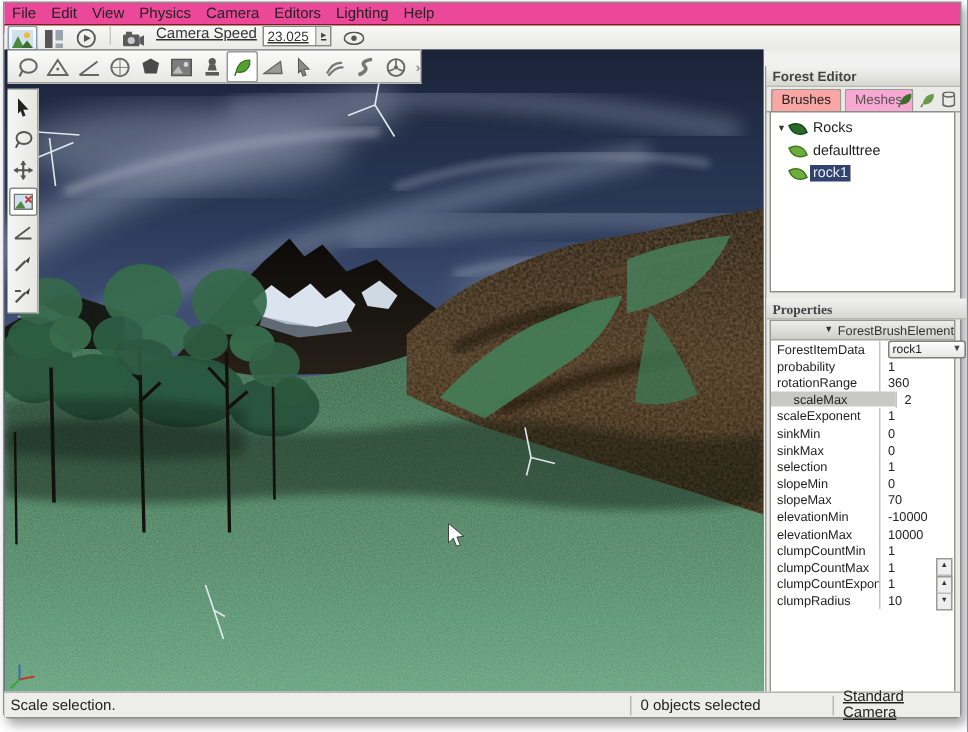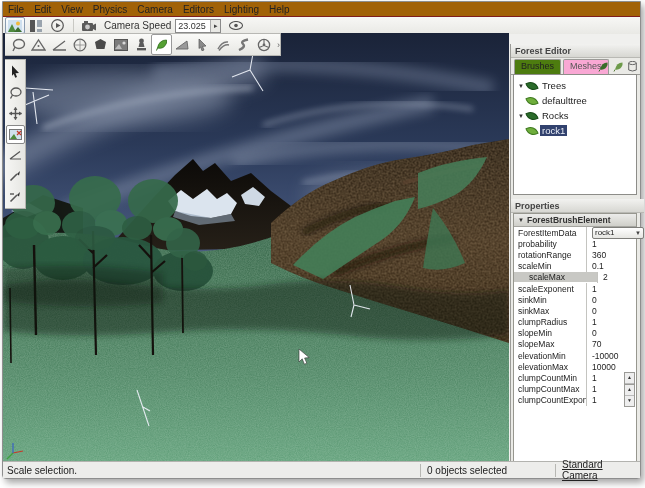--- a/index.html
+++ b/index.html
@@ -1,22 +1,22 @@
 <!DOCTYPE html>
 <html><head>
 <meta charset="utf-8">
 <style>
   html,body{margin:0;padding:0;}
   body{width:645px;height:488px;background:#fff;font-family:"Liberation Sans",sans-serif;position:relative;overflow:hidden;}
   .window{position:absolute;left:2px;top:1px;width:637px;height:476px;background:#f0f0ee;border:1px solid #8e8e8e;border-radius:0 0 4px 4px;box-shadow:3px 4px 7px rgba(0,0,0,.35);}
   
-  .menubar{position:absolute;left:0;top:0;width:100%;height:14px;background:#a16207;border-bottom:6px solid #7f1d1d;display:flex;align-items:center;font-size:10px;color:#222;text-align:right;}
+  .menubar{position:absolute;left:0;top:0;width:100%;height:14px;background:#ec4899;border-bottom:6px solid #7f1d1d;display:flex;align-items:center;font-size:10px;color:#222;text-align:right;}
   .menubar span{padding:0 5px;cursor:default;}
   
-  .toolbar1{position:absolute;left:0;top:15px;width:100%;height:17px;background:linear-gradient(#f7f7f5,#e9e9e5);display:flex;align-items:center;padding-left:2px;box-sizing:border-box;font-size:10px;color:#333;}
+  .toolbar1{position:absolute;left:0;top:15px;width:100%;height:17px;background:linear-gradient(#f7f7f5,#e9e9e5);display:flex;padding-left:2px;box-sizing:border-box;font-size:10px;color:#333;text-decoration:underline;}
   .tbtn{width:18px;height:15px;display:flex;align-items:center;justify-content:center;border:1px solid transparent;border-radius:2px;margin-right:1px;}
   .tbtn.sel{background:linear-gradient(#fdfdfd,#e4ecf4);border-color:#8a9bb0;}
   .vsep{width:1px;height:13px;background:#c9c9c4;margin:0 5px;}
   .speedbox{display:flex;align-items:center;border:1px solid #8a8a8a;background:#fff;height:12px;margin-left:4px;}
   .speedbox .val{font-size:9px;padding:0 2px;min-width:30px;}
   .speedbox .arr{width:9px;height:12px;background:#e8e8e4;border-left:1px solid #aaa;font-size:7px;line-height:12px;text-align:center;color:#444;}
   
   .toolbar2{position:absolute;left:2px;top:31px;width:276px;height:23px;background:linear-gradient(#fafaf8,#e7e7e3);border:1px solid #b8b8b4;border-left:none;display:flex;align-items:center;padding-left:3px;box-sizing:border-box;z-index:5;}
   .tool{width:19px;height:19px;display:flex;align-items:center;justify-content:center;border:1px solid transparent;border-radius:2px;}
   .tool.sel{background:#fff;border-color:#999;}
@@ -25,34 +25,34 @@
   .lefttools{position:absolute;left:2px;top:57px;width:21px;height:150px;background:linear-gradient(90deg,#f6f6f4,#e6e6e2);border:1px solid #b5b5b0;border-left:none;display:flex;flex-direction:column;align-items:center;padding-top:2px;box-sizing:border-box;z-index:5;}
   .ltool{width:17px;height:19px;display:flex;align-items:center;justify-content:center;border:1px solid transparent;border-radius:2px;margin-bottom:1px;}
   .ltool.sel{background:#fff;border-color:#888;}
   
   .viewport{position:absolute;left:0;top:31px;width:506px;height:428px;background:#1c2740;}
   
   .rpanel{position:absolute;left:507px;top:42px;width:130px;height:428px;background:#eaeae6;border-left:1px solid #9b9b97;box-sizing:border-box;font-size:9.5px;color:#333;}
   .phead{height:13px;background:linear-gradient(#f2f2f0,#d7d7d2);border-bottom:1px solid #b9b9b4;display:flex;align-items:center;padding-left:4px;font-weight:bold;color:#444;font-size:9px;}
   .tabrow{height:16px;display:flex;align-items:flex-end;padding-left:3px;position:relative;border-bottom:1px solid #9a9a96;}
   .tab{font-size:9px;padding:1px 6px 1px 6px;border:1px solid #9a9a96;border-bottom:none;border-radius:2px 2px 0 0;background:#f9a8d4;color:#555;margin-right:2px;height:12px;}
-  .tab.active{background:#4d7c0f;color:#222;position:relative;top:1px;height:13px;}
+  .tab.active{background:#fca5a5;color:#222;position:relative;top:1px;height:13px;}
   .tabicons{position:absolute;right:3px;top:3px;display:flex;gap:4px;}
   .listbox{position:absolute;left:2px;top:30px;width:124px;height:121px;background:#fff;border:1px solid #8d8d89;box-sizing:border-box;padding-top:3px;}
   .trow{height:15px;display:flex;align-items:center;font-size:9.5px;color:#222;}
   .trow .exp{width:10px;text-align:center;font-size:6px;color:#333;margin-left:2px;}
   .leaf{width:8px;height:8px;border-radius:0 80% 0 80%;transform:rotate(-25deg);margin:0 3px 0 1px;flex:none;}
   .leaf.dark{background:#2a6b2a;border:1px solid #174a17;}
   .leaf.lite{background:#6fae3c;border:1px solid #3f7a20;}
   .trow.child{padding-left:12px;}
   .trow .lbl{padding:0 2px;}
   .trow.selected .lbl{background:#32426e;color:#e9edf6;}
-  .propshead{position:absolute;left:0;top:155px;width:100%;}
+  .propshead{position:absolute;left:0;top:155px;width:100%;font-family:Liberation Serif, serif;}
   .groupbox{position:absolute;left:2px;top:169px;width:124px;height:255px;background:#fff;border:1px solid #97978f;box-sizing:border-box;}
-  .grouphdr{height:12px;background:linear-gradient(#ececea,#cfcfc9);border-bottom:1px solid #a5a5a0;display:flex;align-items:center;font-size:8.5px;color:#333;font-weight:bold;}
+  .grouphdr{height:12px;background:linear-gradient(#ececea,#cfcfc9);border-bottom:1px solid #a5a5a0;display:flex;align-items:center;font-size:8.5px;color:#333;font-weight:normal;justify-content:flex-end;}
   .grouphdr .exp{font-size:6px;margin:0 3px 0 4px;}
   .prow{height:11.2px;display:flex;align-items:center;font-size:8.5px;color:#222;}
   .prow .pl{width:68px;padding-left:4px;flex:none;white-space:nowrap;overflow:hidden;}
   .prow .pv{flex:1;border-left:1px solid #c4c4c0;padding-left:5px;height:100%;display:flex;align-items:center;}
   .prow.hl .pl{background:#c8c8c4;padding-left:15px;}
   .ddown{display:flex;align-items:center;justify-content:space-between;border:1px solid #7e7e7a;background:linear-gradient(#fefefe,#e6e6e2);height:10px;width:46px;font-size:8px;padding:0 2px;border-radius:2px;}
   .ddown .da{font-size:6px;color:#444;}
   .spinner{position:absolute;right:1px;width:9px;height:21px;display:flex;flex-direction:column;border:1px solid #9a9a96;background:#eee;}
   .spinner div{flex:1;font-size:5px;line-height:9px;text-align:center;color:#333;border-bottom:1px solid #bbb;}
   .spinner div:last-child{border-bottom:none;}
@@ -422,30 +422,25 @@
               <ellipse cx="4.5" cy="2" rx="3.8" ry="1.6" fill="none" stroke="#666" stroke-width="1"></ellipse>
               <path d="M0.7,2 L0.7,9 Q4.5,11 8.3,9 L8.3,2" fill="none" stroke="#666" stroke-width="1"></path>
             </svg></span>
       </span>
     </div>
 
     <div class="listbox">
       <div class="trow">
         <span class="exp">▼</span>
         <span class="leaf dark"></span>
-        <span class="lbl">Trees</span>
+        <span class="lbl">Rocks</span>
       </div>
       <div class="trow child">
         <span class="leaf lite"></span>
         <span class="lbl">defaulttree</span>
-      </div>
-      <div class="trow">
-        <span class="exp">▼</span>
-        <span class="leaf dark"></span>
-        <span class="lbl">Rocks</span>
       </div>
       <div class="trow child selected">
         <span class="leaf lite"></span>
         <span class="lbl">rock1</span>
       </div>
     </div>
 
     <div class="phead propshead">
         <span>Properties</span>
       </div>
@@ -466,42 +461,38 @@
           </span>
         </div>
       <div class="prow">
           <span class="pl">probability</span>
           <span class="pv">1</span>
         </div>
       <div class="prow">
           <span class="pl">rotationRange</span>
           <span class="pv">360</span>
         </div>
-      <div class="prow">
-          <span class="pl">scaleMin</span>
-          <span class="pv">0.1</span>
-        </div>
       <div class="prow hl">
           <span class="pl">scaleMax</span>
           <span class="pv">2</span>
         </div>
       <div class="prow">
           <span class="pl">scaleExponent</span>
           <span class="pv">1</span>
         </div>
       <div class="prow">
           <span class="pl">sinkMin</span>
           <span class="pv">0</span>
         </div>
       <div class="prow">
           <span class="pl">sinkMax</span>
           <span class="pv">0</span>
         </div>
       <div class="prow">
-          <span class="pl">clumpRadius</span>
+          <span class="pl">selection</span>
           <span class="pv">1</span>
         </div>
       <div class="prow">
           <span class="pl">slopeMin</span>
           <span class="pv">0</span>
         </div>
       <div class="prow">
           <span class="pl">slopeMax</span>
           <span class="pv">70</span>
         </div>
@@ -517,20 +508,24 @@
           <span class="pl">clumpCountMin</span>
           <span class="pv">1</span>
         </div>
       <div class="prow">
           <span class="pl">clumpCountMax</span>
           <span class="pv">1</span>
         </div>
       <div class="prow">
           <span class="pl">clumpCountExponent</span>
           <span class="pv">1</span>
+        </div>
+      <div class="prow">
+          <span class="pl">clumpRadius</span>
+          <span class="pv">10</span>
         </div>
 
       <span class="spinner" style="top:158px;">
           <div>▲</div>
           <div>▼</div>
         </span>
       <span class="spinner" style="top:170px;">
           <div>▲</div>
           <div>▼</div>
         </span>

